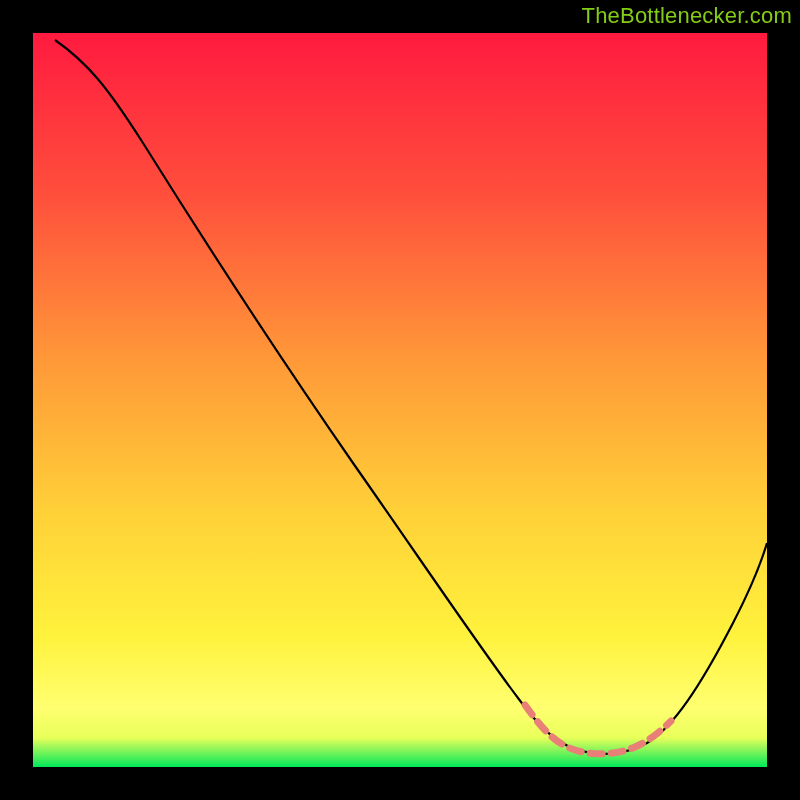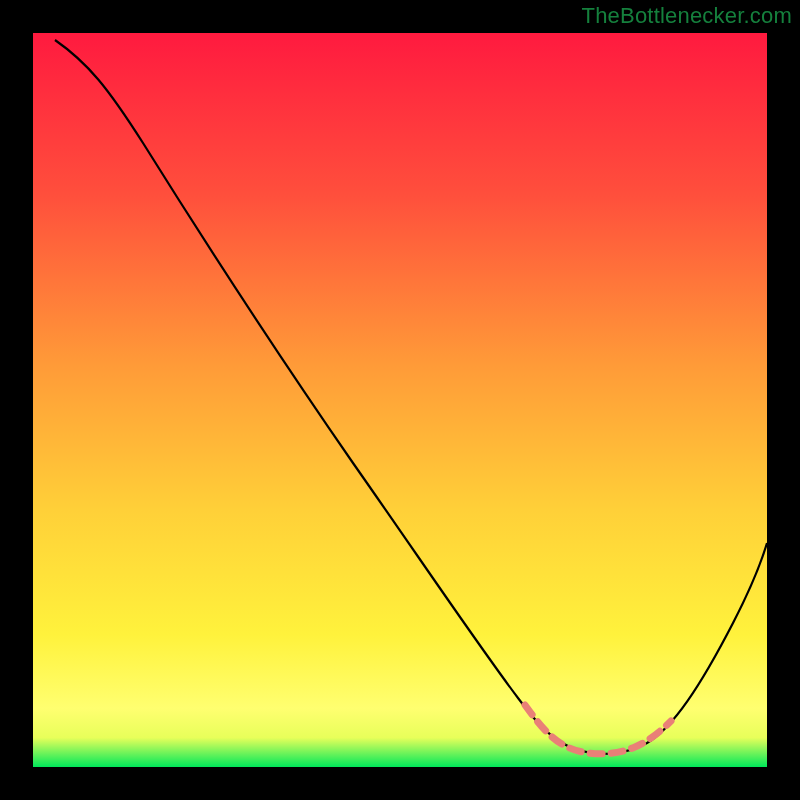--- a/index.html
+++ b/index.html
@@ -14,21 +14,21 @@
   .outer {
     position: relative;
     width: 800px;
     height: 800px;
     background: #000;
   }
   .watermark {
     position: absolute;
     top: 3px;
     right: 8px;
-    color: #15803d;
+    color: #84cc16;
     font-size: 22px;
     font-weight: 500;
     letter-spacing: 0.2px;
     z-index: 5;
     font-family: Arial, Helvetica, sans-serif;
   }
   .plot {
     position: absolute;
     left: 33px;
     top: 33px;

